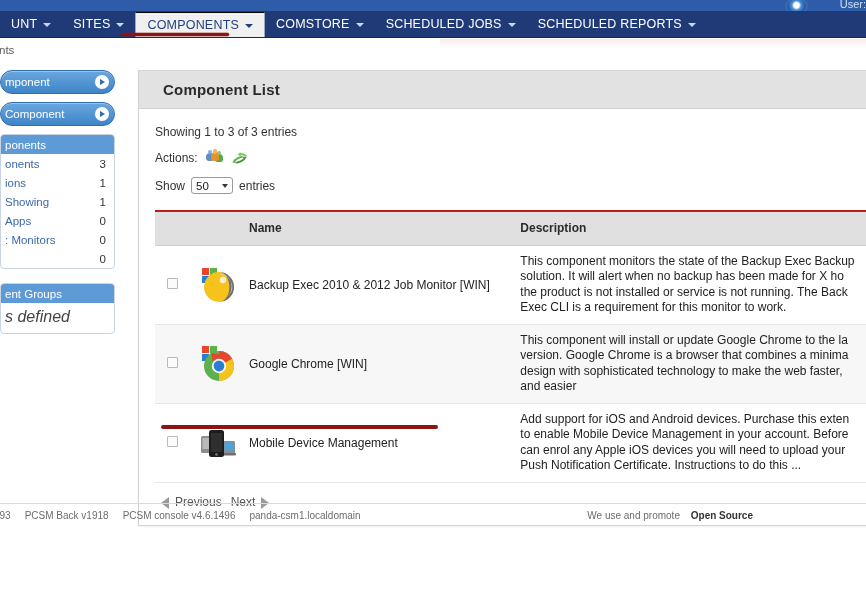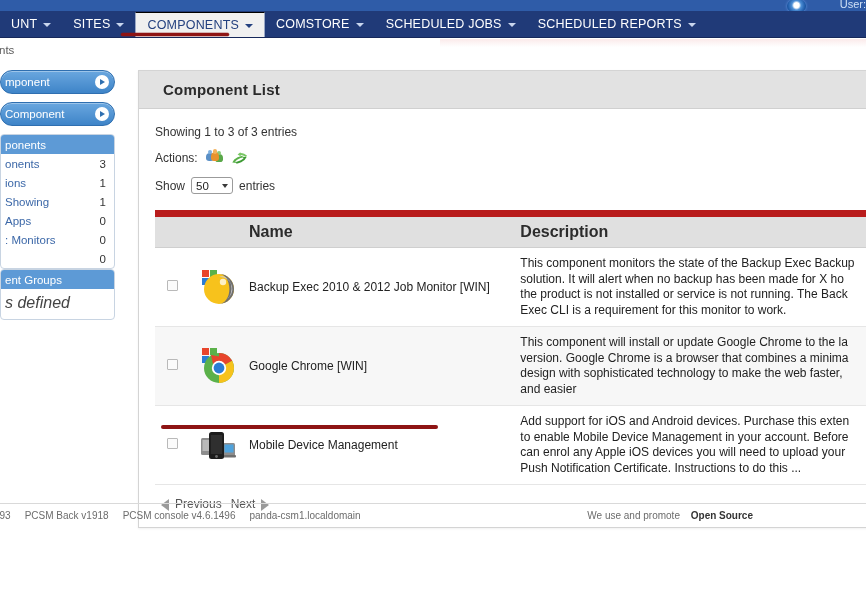--- a/index.html
+++ b/index.html
@@ -108,21 +108,21 @@
     display:flex; align-items:center;
   }
   .stat-row {
     display:flex; justify-content:space-between; align-items:center;
     height:19px; padding:0 8px 0 4px;
     font-size:11.5px; color:#3c68a8;
   }
   .stat-row .val { color:#333; }
   .stat-row.blank .lbl { visibility:hidden; }
 
-  .side-panel2 { margin-top:0; }
+  .side-panel2 { margin-top:14px; }
   .side-none {
     font-size:16px; color:#444; font-style:italic;
     padding:5px 4px 5px 4px; height:30px;
   }
 
   
   .content {
     position:absolute; left:138px; top:70px; width:742px;
     background:#ffffff; border:1px solid #d4d4d4;
     box-shadow:0 1px 2px rgba(0,0,0,.06);
@@ -174,22 +174,22 @@
     cursor:pointer;
   }
   .sel .c {
     width:0;height:0;border-left:3.5px solid transparent;border-right:3.5px solid transparent;
     border-top:4.5px solid #3a3a3a;
   }
 
   
   .tbl { width:726px; border-collapse:collapse; }
   .tbl thead th {
-    background:#e0e0e0; border-top:7px solid #b91c1c; border-bottom:1px solid #cfcfcf;
-    height:34px; font-size:16px; font-weight:bold; color:#2c2c2c; text-align:left;
+    background:#e0e0e0; border-top:2px solid #b91c1c; border-bottom:1px solid #cfcfcf;
+    height:34px; font-size:12px; font-weight:bold; color:#2c2c2c; text-align:left;
     padding:0;
     margin-left:10px;
   }
   .th-chk { width:34px; }
   .th-icon { width:58px; }
   .th-name { padding-left:2px !important; }
   .th-desc { padding-left:12px !important; }
 
   .tbl tbody td {
     border-bottom:1px solid #e6e6e6;

